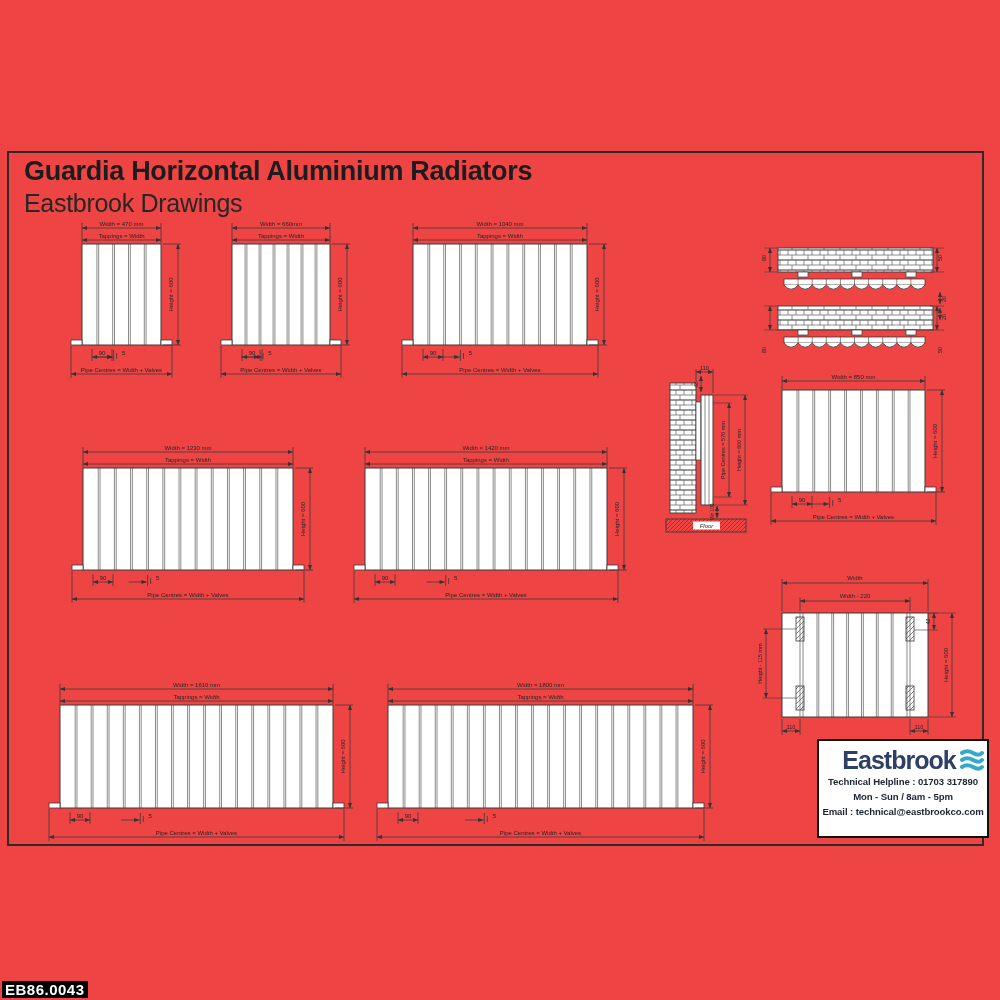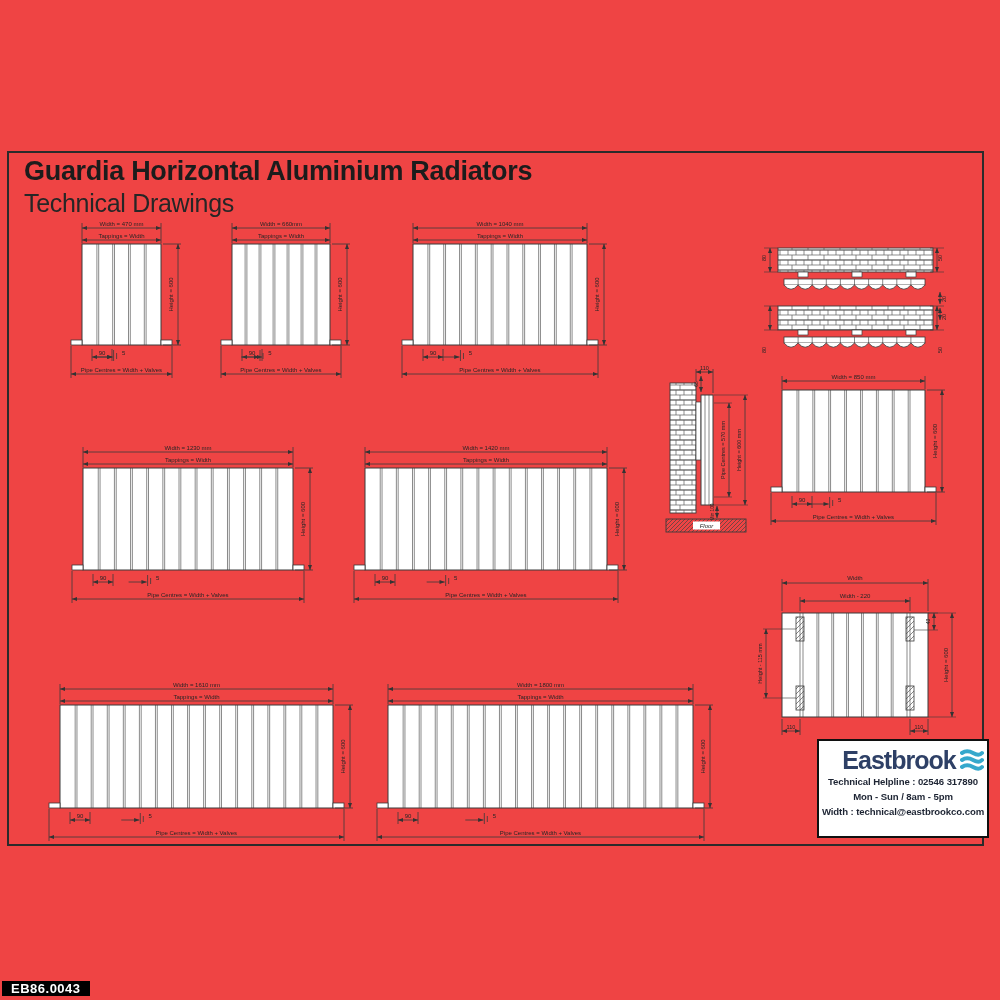--- a/index.html
+++ b/index.html
@@ -9,29 +9,29 @@
         border:2px solid #2b2b2b;}
   .title{position:absolute;left:24px;top:156px;font-size:27px;font-weight:700;color:#1c1c1c;letter-spacing:-0.3px;}
   .subtitle{position:absolute;left:24px;top:189px;font-size:25px;font-weight:400;color:#262626;letter-spacing:-0.3px;}
   svg.canvas{position:absolute;left:0;top:0;}
   .eastbrook{position:absolute;left:817px;top:739px;width:172px;height:99px;border:2.5px solid #101010;
         background:#fff;text-align:center;box-sizing:border-box;padding-top:4px;}
   .eb-logo-row{display:flex;align-items:center;justify-content:center;gap:4px;height:30px;padding-left:20px;}
   .eb-logo{font-size:25px;font-weight:700;letter-spacing:-1px;}
   .eb-line{font-size:9.6px;font-weight:600;color:#1d2433;line-height:1.55;letter-spacing:-0.1px;}
   .doc-code{position:absolute;left:2px;top:981px;background:#000;color:#fff;
-        font-size:13px;font-weight:700;padding:0 9px;letter-spacing:0.5px;}
+        font-size:15px;font-weight:700;padding:0 3px;letter-spacing:0.5px;}
 </style>
 </head>
 <body>
 
 <div class="page">
   <div class="sheet-border"></div>
   <div class="title">Guardia Horizontal Aluminium Radiators</div>
-  <div class="subtitle">Technical Drawings</div>
+  <div class="subtitle">Eastbrook Drawings</div>
 
   <svg class="canvas" width="1000" height="1000" viewBox="0 0 1000 1000">
     <defs>
       <marker id="arr" viewBox="0 0 8 8" refX="7.4" refY="4" markerWidth="7" markerHeight="7" orient="auto-start-reverse">
         <path d="M0,1 L7.6,4 L0,7 z" fill="#333"></path>
       </marker>
       <pattern id="bricks" width="16" height="10" patternUnits="userSpaceOnUse">
         <rect width="16" height="10" fill="#fff"></rect>
         <path d="M0,0.4 H16 M0,5 H16 M0,9.6 H16 M4,0 V5 M12,0 V5 M8,5 V10" stroke="#5a5a5a" stroke-width="0.7" fill="none"></path>
       </pattern>
@@ -573,19 +573,19 @@
     <div class="eb-logo-row">
       <span class="eb-logo" style="color: rgb(46, 64, 102);">Eastbrook</span>
       <svg width="24" height="22" viewBox="0 0 24 22">
         <g id="eb-waves" fill="none" stroke-width="4" stroke-linecap="round" stroke="#35a8cc">
           <path d="M2 4 q5 -3.4 11 0 t9 0"></path>
           <path d="M2 11 q5 -3.4 11 0 t9 0"></path>
           <path d="M2 18 q5 -3.4 11 0 t9 0"></path>
         </g>
       </svg>
     </div>
-    <div class="eb-line">Technical Helpline : 02546 317890</div>
+    <div class="eb-line">Technical Helpline : 01703 317890</div>
     <div class="eb-line">Mon - Sun / 8am - 5pm</div>
-    <div class="eb-line">Width : technical@eastbrookco.com</div>
+    <div class="eb-line">Email : technical@eastbrookco.com</div>
   </div>
 
   <div class="doc-code">EB86.0043</div>
 </div>
 
 </body></html>

